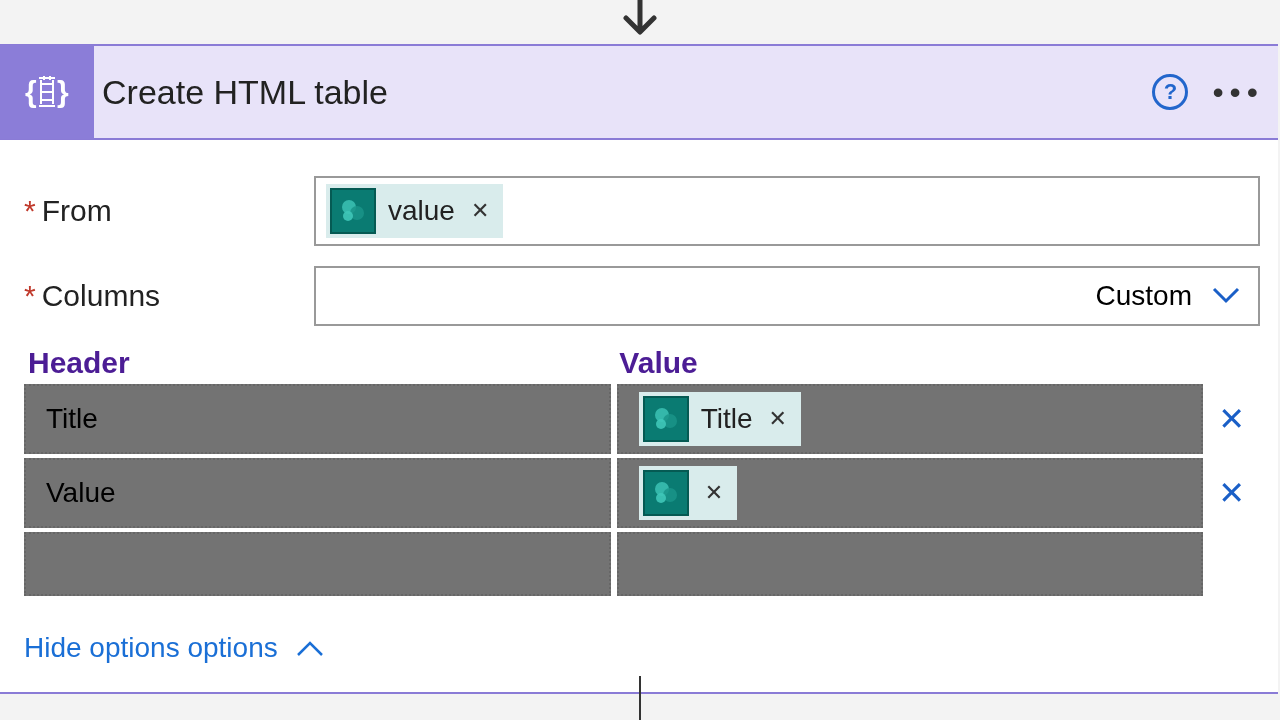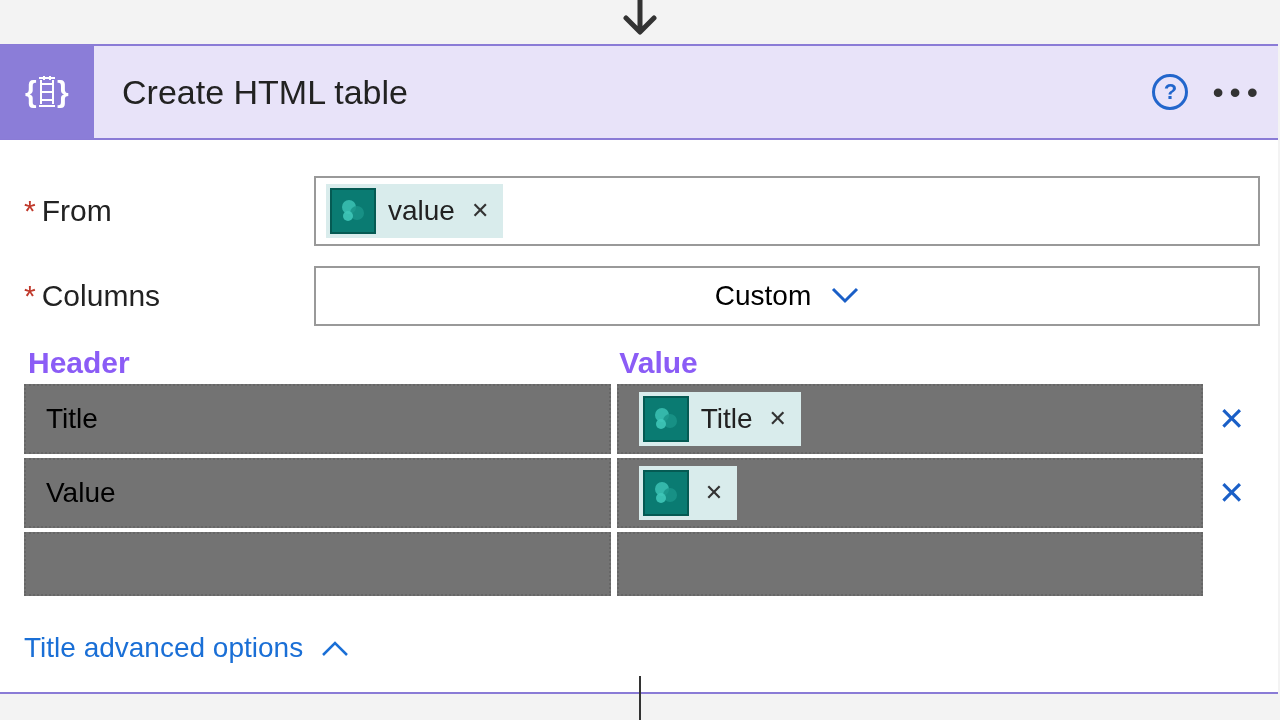--- a/index.html
+++ b/index.html
@@ -47,21 +47,21 @@
     height: 94px;
     background: #8b7dd8;
     display: flex;
     align-items: center;
     justify-content: center;
     color: #fff;
   }
   .card-title {
     font-size: 34px;
     color: #222;
-    margin-left: 28px;
+    margin-left: 8px;
     flex: 1;
     font-weight: 400;
   }
   .help-circle {
     width: 36px;
     height: 36px;
     border: 3px solid #2266cc;
     border-radius: 50%;
     display: flex;
     align-items: center;
@@ -102,21 +102,21 @@
     align-items: center;
     padding: 6px 10px;
     background: #fff;
   }
   .select-box {
     flex: 1;
     border: 2px solid #999;
     height: 60px;
     display: flex;
     align-items: center;
-    justify-content: center;
+    justify-content: flex-end;
     padding: 0 18px;
     background: #fff;
     font-size: 28px;
     cursor: pointer;
     gap: 20px;
   }
   .chevron { color: #1a5fc7; }
   .pill {
     display: inline-flex;
     align-items: center;
@@ -134,21 +134,21 @@
     border: 2px solid #055a53;
   }
   .pill-text { font-size: 28px; color: #222; }
   .pill-x { font-size: 22px; color: #333; cursor: pointer; padding: 0 4px; }
   .table-wrap { margin-top: 6px; display: flex; }
   .table-main { flex: 1; }
   .table-head {
     display: flex;
     font-size: 30px;
     font-weight: 600;
-    color: #8b5cf6;
+    color: #4c1d95;
     margin-bottom: 4px;
   }
   .th-header { width: 50%; padding-left: 4px; }
   .th-value { width: 50%; padding-left: 6px; }
   .table-row {
     display: flex;
   }
   .cell {
     width: 50%;
     border: 2px dotted #666;
@@ -286,21 +286,21 @@
 
         <div class="table-row">
           <div class="cell"></div>
           <div class="cell"></div>
           <div class="delete-col"></div>
         </div>
       </div>
     </div>
 
     <div class="hide-adv">
-      <span>Title advanced options</span>
+      <span>Hide options options</span>
       <span>
         <svg width="28" height="16" viewBox="0 0 28 16">
             <path d="M2 14 L14 2 L26 14" stroke="#1a6fd6" stroke-width="2.5" fill="none"></path>
           </svg>
       </span>
     </div>
 
   </div>
 </div>
 

